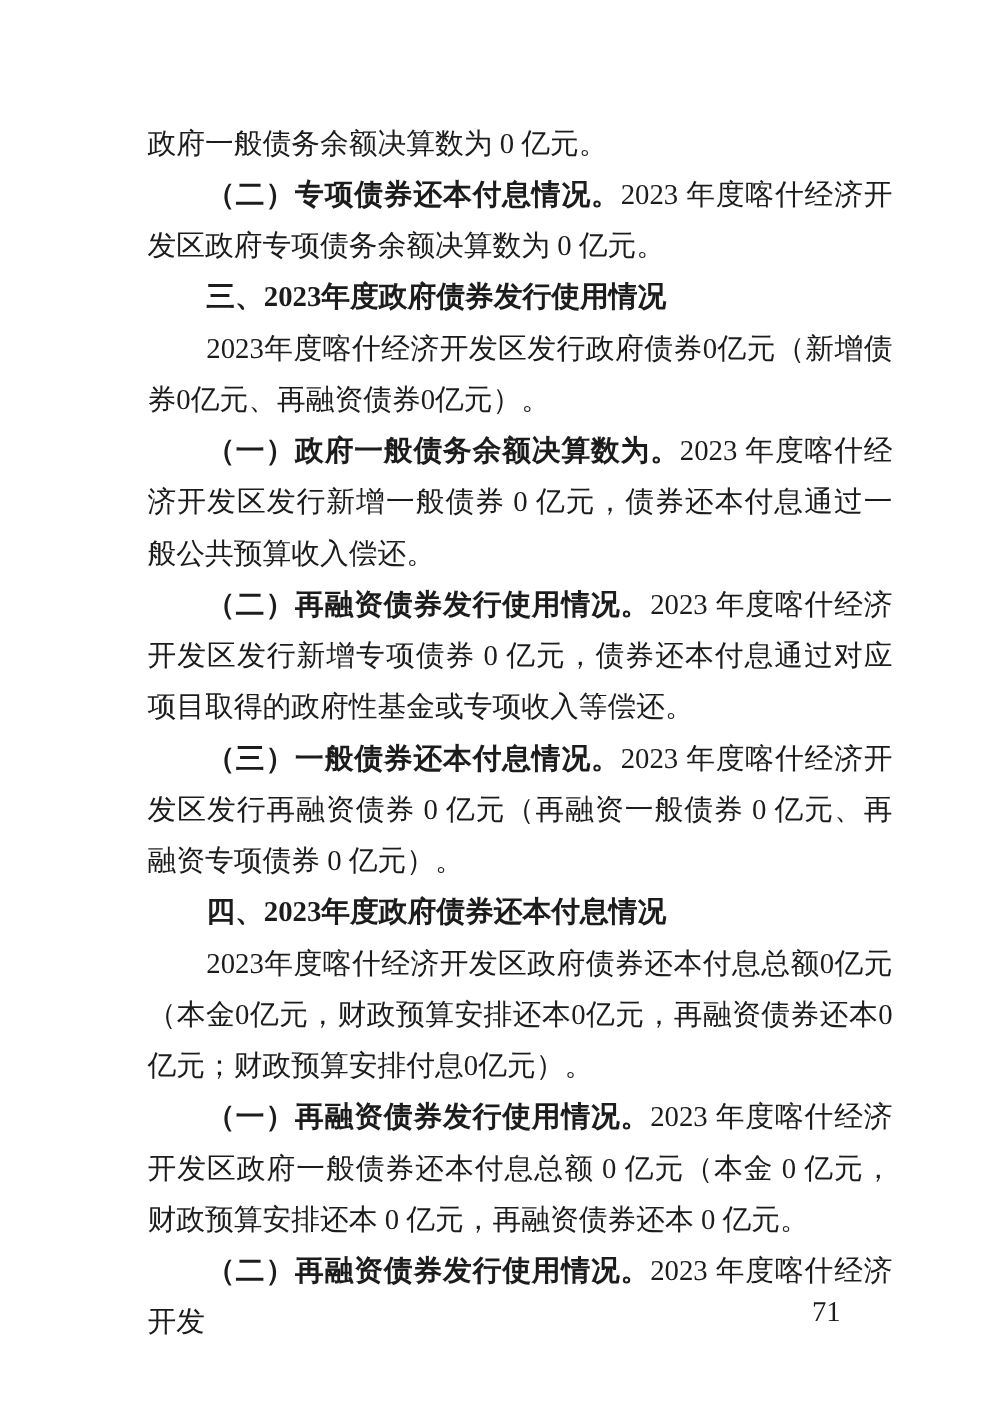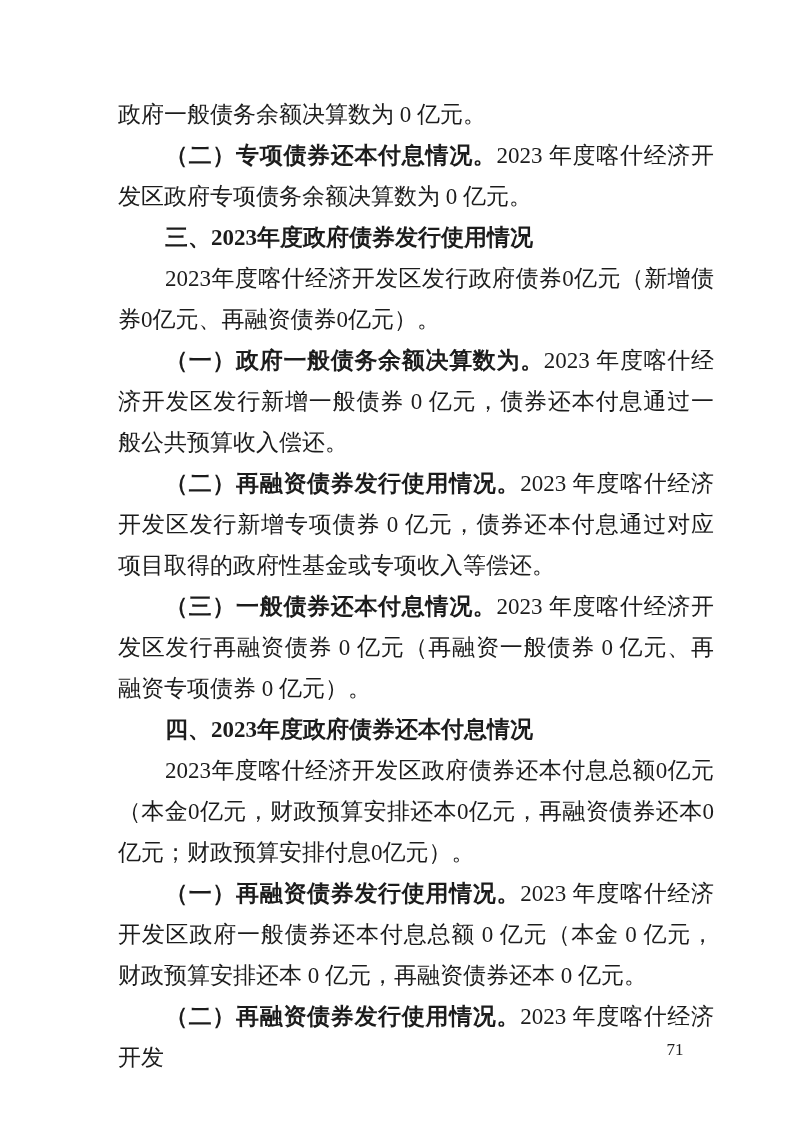--- a/index.html
+++ b/index.html
@@ -35,25 +35,25 @@
     text-indent: 47px;
   }
   .para.heading {
     text-align: left;
   }
   .seg-bold {
     font-weight: bold;
   }
   .page-number {
     position: absolute;
-    left: 660px;
+    left: 646px;
     top: 1036px;
     width: 30px;
     text-align: center;
-    font-size: 17px;
+    font-size: 23px;
     line-height: 28px;
     color: #1c1c1c;
   }
 </style>
 </head>
 <body>
 
 <div class="page">
   <div class="content">
       <p class="para"><span class="seg">政府一般债务余额决算数为 0 亿元。</span></p>

